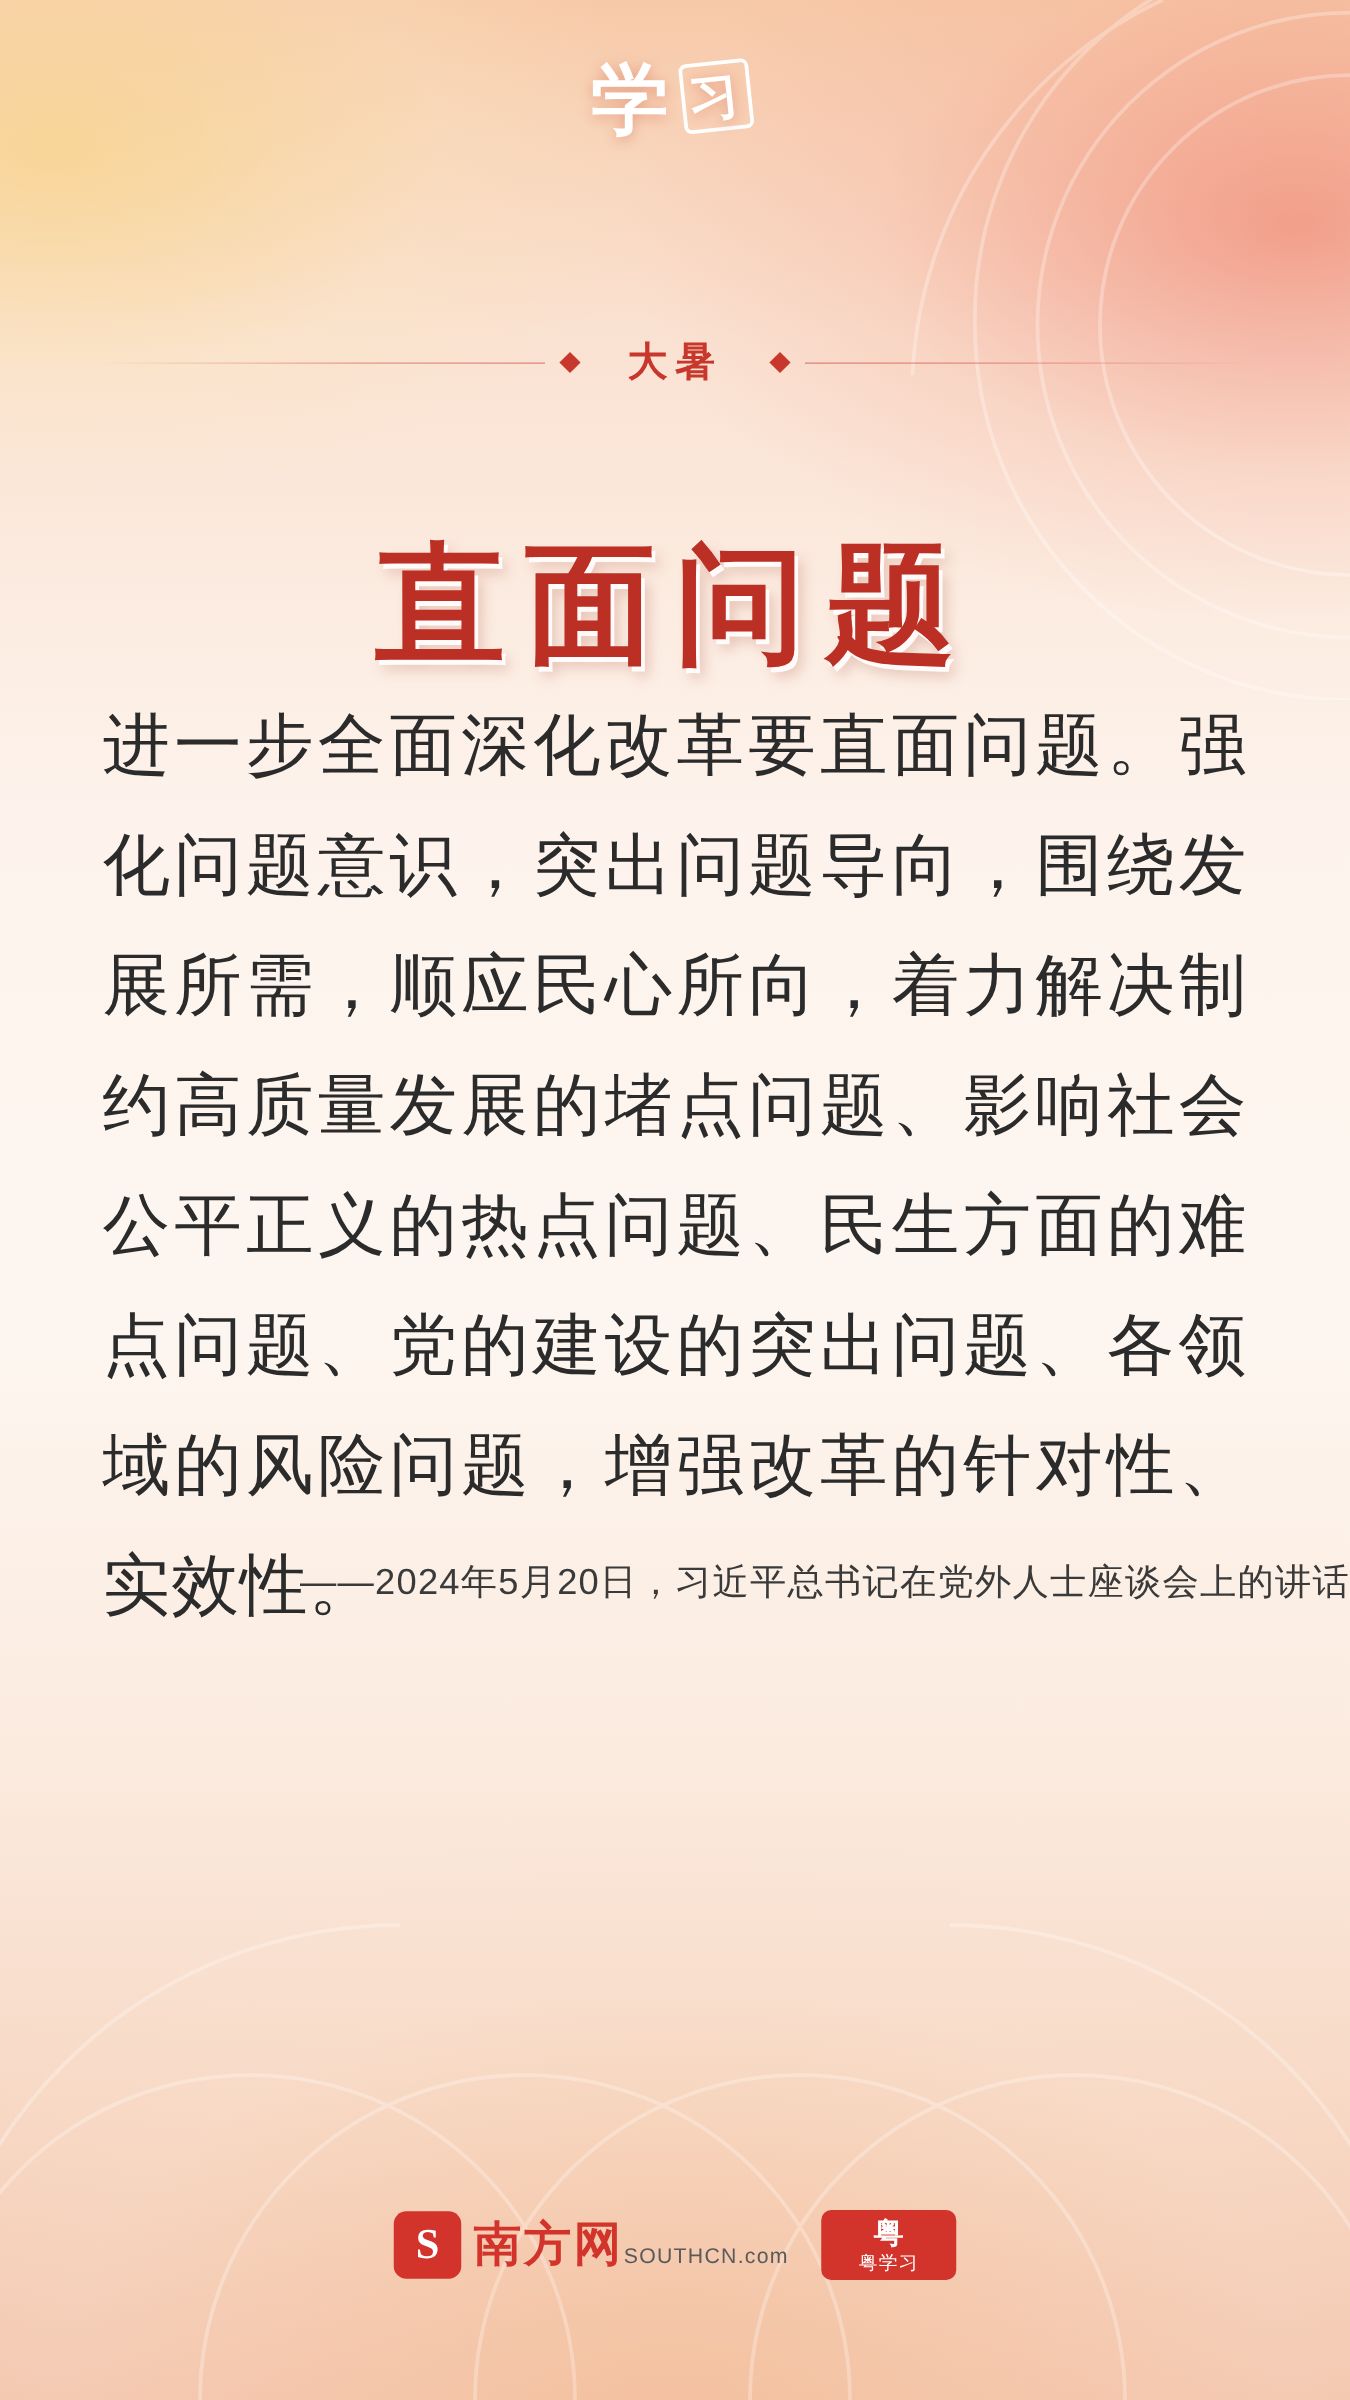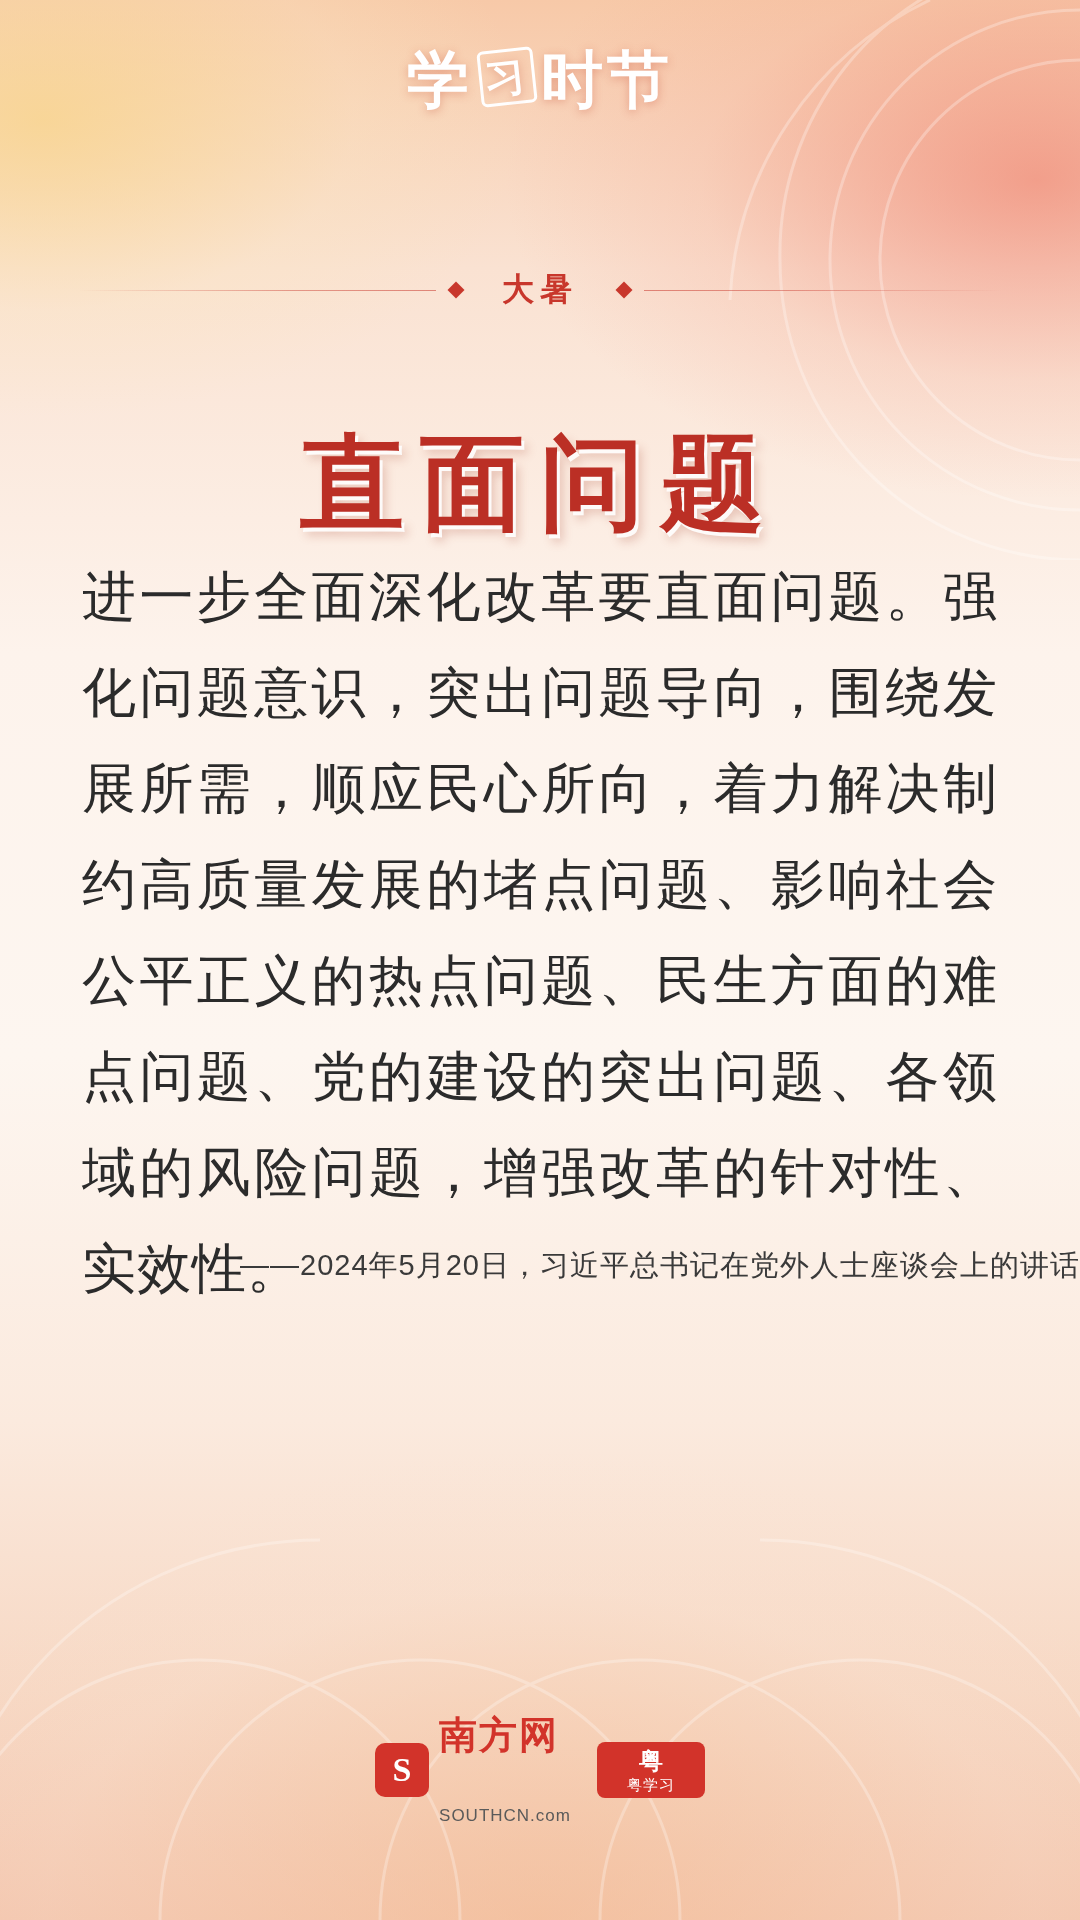--- a/index.html
+++ b/index.html
@@ -188,24 +188,23 @@
     background: #d2332a;
     color: #fff;
     font-size: 34px;
     font-weight: bold;
     line-height: 54px;
     text-align: center;
     font-family: "Liberation Serif", serif;
   }
   .logo-text-wrap {
     display: flex;
-    flex-direction: column;
+    flex-direction: row;
     align-items: flex-start;
     line-height: 1;
-    gap: 34px;
   }
   .logo-cn {
     font-size: 38px;
     font-weight: bold;
     color: #d2332a;
     font-family: "Liberation Serif", serif;
     letter-spacing: 2px;
   }
   .logo-en {
     font-size: 17px;
@@ -255,21 +254,21 @@
       <path d="M-60,520 A260,260 0 0 1 200,260 A260,260 0 0 1 460,520"></path>
       <path d="M160,520 A260,260 0 0 1 420,260 A260,260 0 0 1 680,520"></path>
       <path d="M380,520 A260,260 0 0 1 640,260 A260,260 0 0 1 900,520"></path>
       <path d="M600,520 A260,260 0 0 1 860,260 A260,260 0 0 1 1120,520"></path>
       <path d="M-60,520 A380,380 0 0 1 320,140"></path>
       <path d="M760,140 A380,380 0 0 1 1140,520"></path>
     </g>
   </svg>
 
   <div class="brand">
-    <span>学</span><span class="seal"><span>习</span></span><span>时节</span>
+    <span>学</span><span class="seal"><span>习</span></span>
   </div>
 
 
   <div class="divider-row">
     <div class="divider-line"></div>
     <div class="diamond"></div>
     <div class="solar-term">大暑</div>
     <div class="diamond"></div>
     <div class="divider-line right"></div>
   </div>

